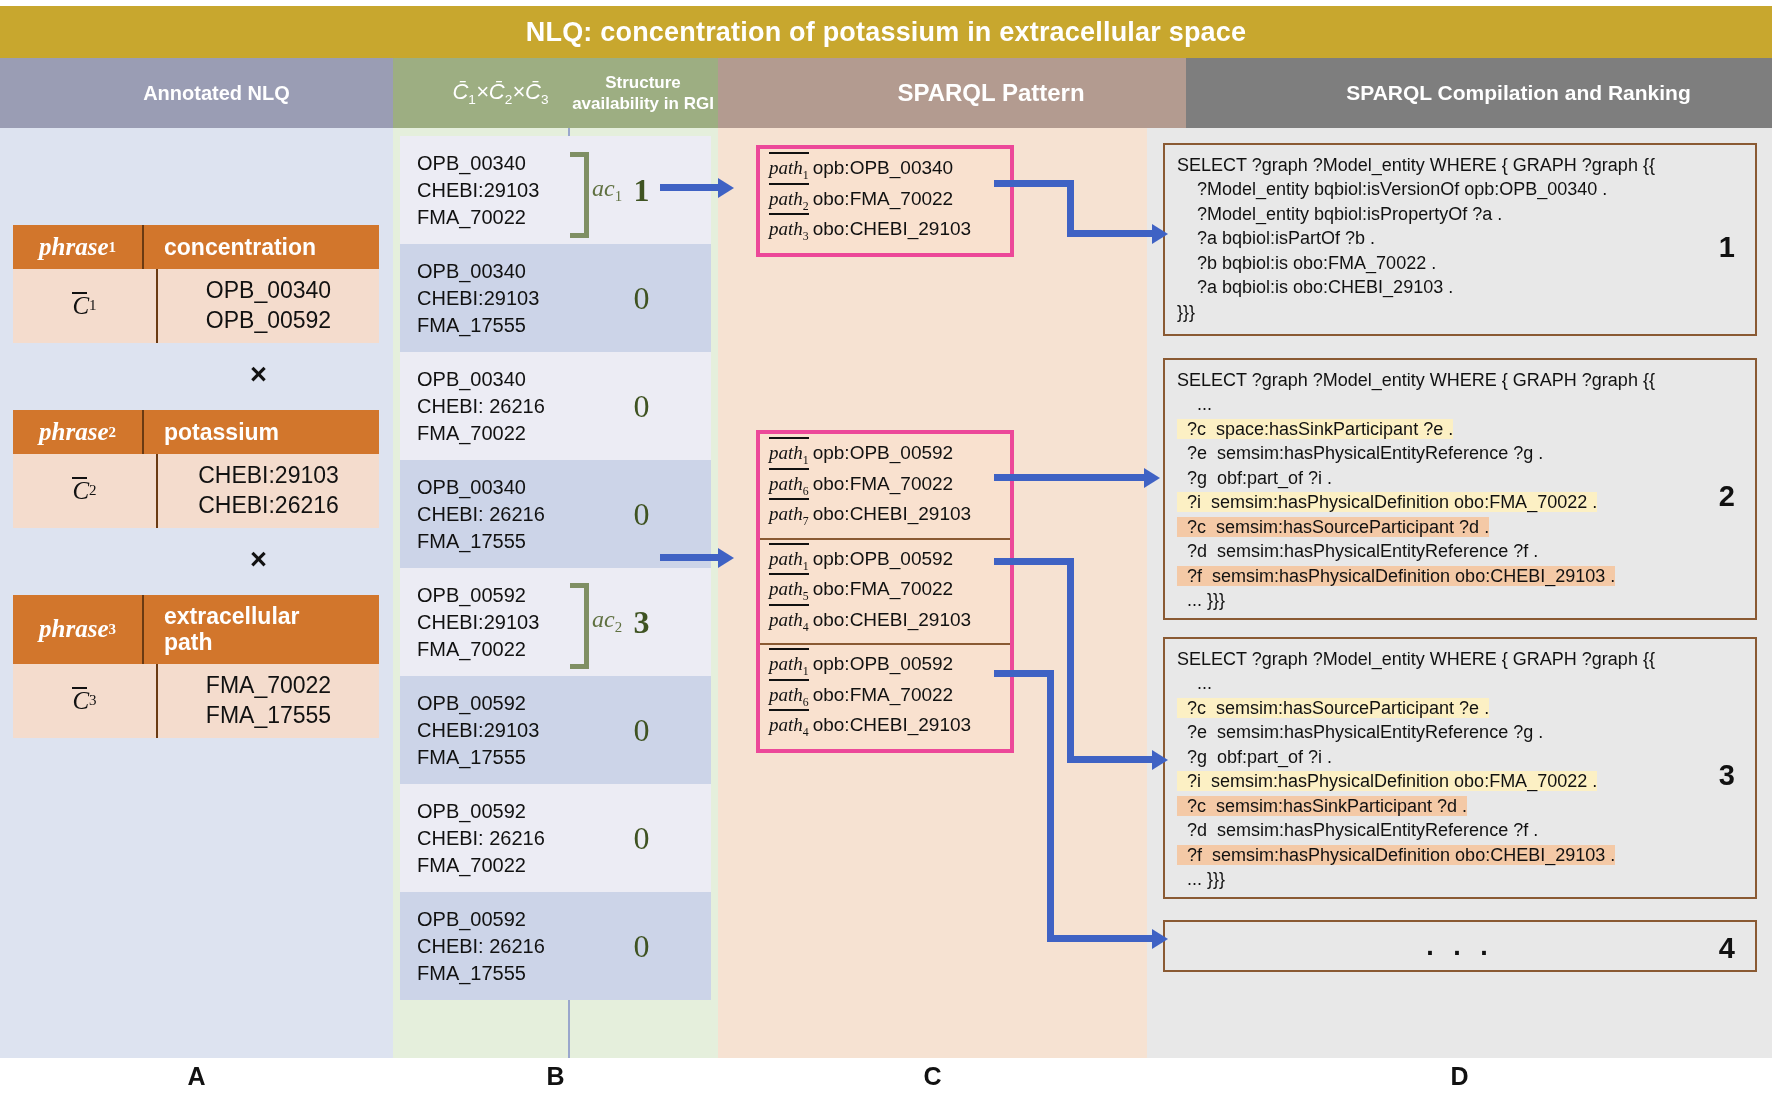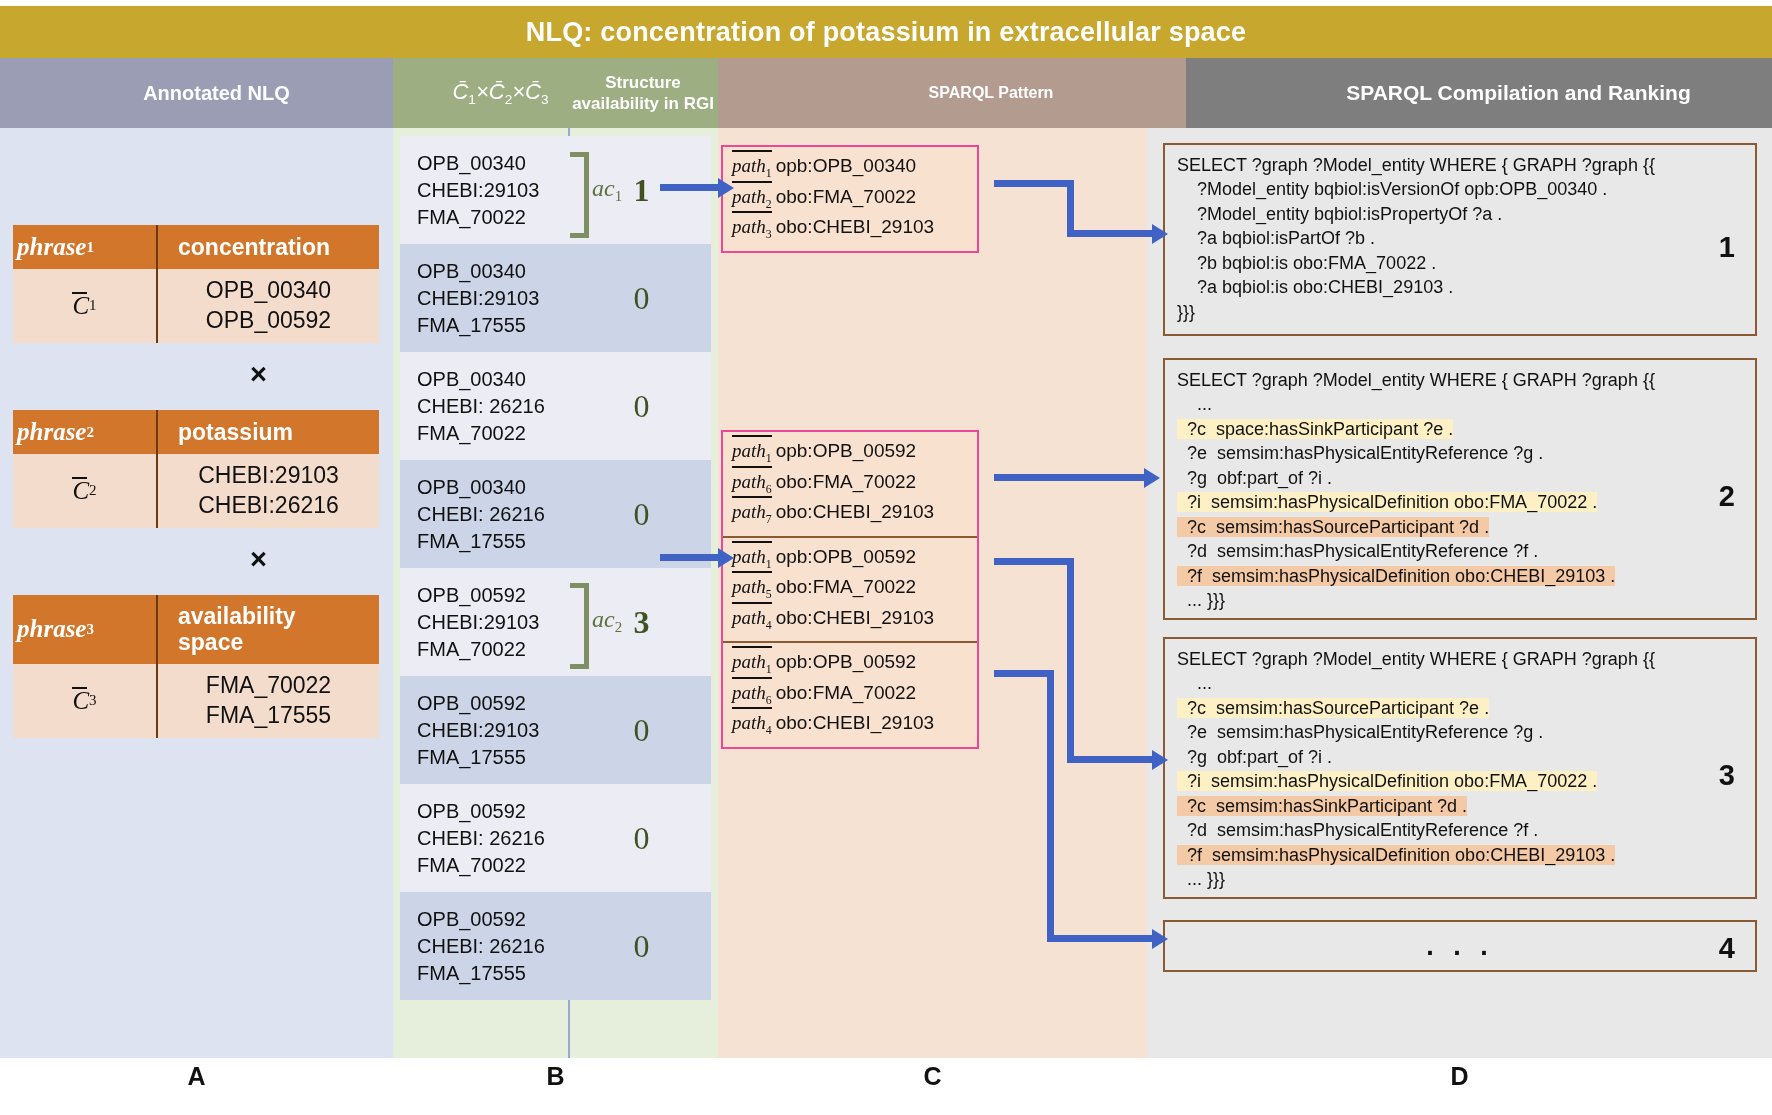--- a/index.html
+++ b/index.html
@@ -19,29 +19,29 @@
   .colD{left:1147px;top:58px;width:625px;height:1000px;background:#e8e8e8;}
 
   
   .hdr{position:absolute;top:58px;display:flex;align-items:center;justify-content:center;
        color:#fff;text-align:center;font-size:20px;font-weight:600;line-height:1.25;padding-left:20px;}
   .hdrA{left:0;width:393px;height:70px;background:#9a9db4;}
   .hdrB{left:393px;width:175px;height:70px;background:#9dae82;}
   .hdrB .mathc{font-family:Liberation Sans, sans-serif;font-style:italic;font-size:22px;font-weight:400;}
   .hdrB .mathc sub{font-size:.62em;font-style:normal;}
   .hdrC{left:568px;width:150px;height:70px;background:#9dae82;font-size:17px;padding:0 4px;box-sizing:border-box;}
-  .hdrD{left:718px;width:506px;height:70px;background:#b39b90;font-size:16px;}
+  .hdrD{left:718px;width:506px;height:70px;background:#b39b90;font-size:24px;}
   .hdrE{left:1186px;width:625px;height:70px;background:#7e7e7e;font-size:21px;}
 
   
   .ptable{position:absolute;left:13px;width:366px;border-collapse:collapse;}
   .ptable .ph-row{display:flex;background:#d2762c;}
-  .ptable .ph-k{width:145px;box-sizing:border-box;padding:8px 4px;color:#fff;text-align:center;
+  .ptable .ph-k{width:131px;box-sizing:border-box;padding:8px 4px;color:#fff;text-align:center;
       font-family:"Liberation Serif",serif;font-style:italic;font-weight:bold;font-size:25px;
-      border-right:2px solid #6a3a12;display:flex;align-items:center;justify-content:flex-start;}
+      border-right:2px solid #6a3a12;display:flex;align-items:center;justify-content:center;}
   .ptable .ph-k sub{font-size:.6em;font-style:normal;}
   .ptable .ph-v{flex:1;padding:8px 20px;color:#fff;font-size:23px;font-weight:bold;
       display:flex;align-items:center;line-height:1.15;}
   .ptable .c-row{display:flex;background:#f4dccd;}
   .ptable .c-k{width:145px;box-sizing:border-box;padding:8px 4px;text-align:center;color:#111;
       font-family:"Liberation Serif",serif;font-style:italic;font-size:25px;
       border-right:2px solid #6a3a12;display:flex;align-items:center;justify-content:center;}
   .ptable .c-k .ovbar{position:relative;display:inline-block;}
   .ptable .c-k .ovbar::before{content:"";position:absolute;left:0;right:2px;top:.02em;height:2px;background:#111;}
   .ptable .c-k sub{font-size:.6em;font-style:normal;}
@@ -60,21 +60,21 @@
   .divider-v{position:absolute;left:568px;top:128px;width:2px;height:930px;background:#9aa7cc;}
 
   .acgrp{position:absolute;pointer-events:none;}
   .acgrp .bracket{position:absolute;left:0;top:0;width:14px;height:100%;
      border-top:5px solid #7f8f63;border-right:5px solid #7f8f63;border-bottom:5px solid #7f8f63;}
   .acgrp .lbl{position:absolute;left:22px;top:50%;transform:translateY(-50%);color:#5f7040;
      font-family:"Liberation Serif",serif;font-style:italic;font-size:24px;white-space:nowrap;}
   .acgrp .lbl sub{font-size:.62em;font-style:normal;}
 
   
-  .pat-group{position:absolute;left:721px;width:258px;border:2px solid #ec4899;background:#f9e1cf;box-sizing:border-box;}
+  .pat-group{position:absolute;left:756px;width:258px;border:4px solid #ec4899;background:#f9e1cf;box-sizing:border-box;}
   .pat-box{padding:5px 7px 7px 9px;border-bottom:2px solid #8a5a33;}
   .pat-box:last-child{border-bottom:none;}
   .pat-line{font-size:19px;color:#111;white-space:nowrap;line-height:1.42;}
   .pat-line .pv{font-family:"Liberation Serif",serif;font-style:italic;position:relative;
        display:inline-block;padding-top:1px;margin-right:4px;}
   .pat-line .pv::before{content:"";position:absolute;left:0;right:0;top:-2px;height:2px;background:#111;}
   .pat-line .pv sub{font-size:.62em;font-style:normal;}
 
   
   .qbox{position:absolute;left:1163px;width:594px;border:2px solid #8a5a33;background:#e8e8e8;
@@ -171,21 +171,21 @@
     </div>
   </div>
   <div class="xmark" style="top:543px">×</div>
 
   <div class="ptable" style="top:595px">
     <div class="ph-row">
       <div class="ph-k">
           <i>phrase</i>
           <sub>3</sub>
         </div>
-      <div class="ph-v" style="max-width:150px">availability space</div>
+      <div class="ph-v" style="max-width:150px">extracellular path</div>
     </div>
     <div class="c-row">
       <div class="c-k">
           <span class="ovbar"><i>C</i></span>
           <sub>3</sub>
         </div>
       <div class="c-v">
         <div><span>FMA_70022</span><br>
         <span>FMA_17555</span></div>
       </div>

